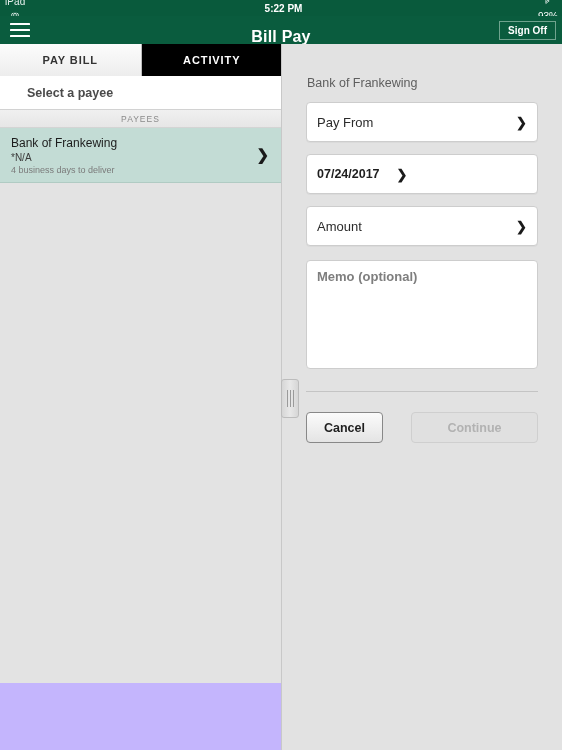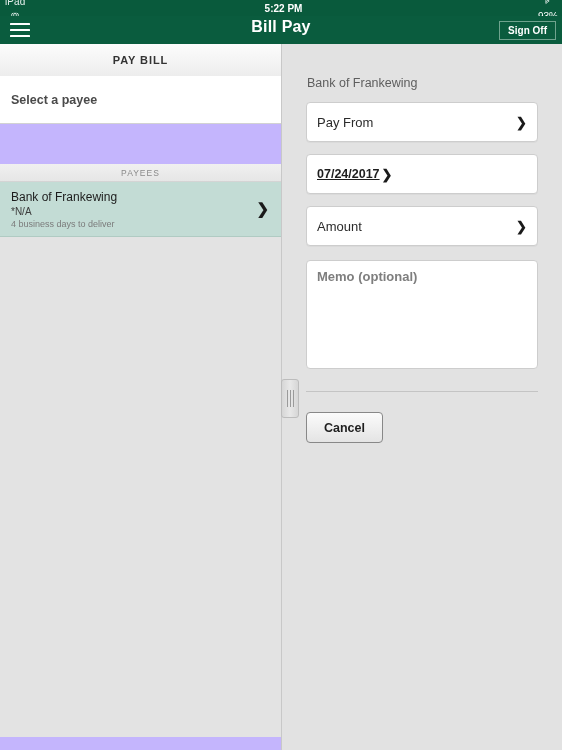--- a/index.html
+++ b/index.html
@@ -111,21 +111,21 @@
   .hamburger span {
     display: block;
     height: 2.5px;
     background: #ffffff;
     border-radius: 0.5px;
     margin-bottom: 3.5px;
   }
   .hamburger span:last-child { margin-bottom: 0; }
   .nav-title {
     position: absolute;
-    left: 0; right: 0; top: 2px;
+    left: 0; right: 0; top: 12px;
     text-align: center;
     color: #ffffff;
     font-size: 16px;
     font-weight: bold;
     letter-spacing: 0.2px;
   }
   .signoff {
     position: absolute;
     right: 6px; top: 5px;
     border: 1px solid #6fa38e;
@@ -169,43 +169,42 @@
   .tab-selected {
     background: linear-gradient(180deg, #fcfcfc 0%, #ededed 100%);
     color: #333333;
     border-right: 1px solid #bdbdbd;
   }
   .tab-unselected {
     background: #000000;
     color: #ffffff;
   }
   .select-payee {
-    height: 48px;
+    height: 34px;
     background: #ffffff;
     display: flex;
     align-items: center;
-    padding-left: 11px;
+    padding-left: 27px;
     font-size: 12.5px;
     font-weight: bold;
     color: #4a4a4a;
     box-sizing: border-box;
     border-bottom: 1px solid #d2d2d2;
   }
   .payees-header {
     height: 18px;
     background: linear-gradient(180deg, #f0f0f0 0%, #e6e6e6 100%);
     display: flex;
     align-items: center;
     justify-content: center;
     font-size: 8.5px;
     letter-spacing: 1px;
     color: #8a8a8a;
     border-bottom: 1px solid #d4d4d4;
     box-sizing: border-box;
-    margin-top: 40px;
   }
   .payee-row {
     background: #c3dcd5;
     padding: 8px 11px 9px 11px;
     position: relative;
     cursor: pointer;
     border-bottom: 1px solid #b0cbc3;
     box-sizing: border-box;
     height: 55px;
   }
@@ -294,22 +293,21 @@
     color: #2b2b2b;
     cursor: pointer;
     box-sizing: border-box;
     box-shadow: 0 1px 0 rgba(0,0,0,0.03);
   }
   .field-label { flex: 1; }
   .field-value {
     font-size: 12.5px;
     font-weight: bold;
     color: #1e1e1e;
-    margin-right: 2px;
-    text-decoration: underline;
+    margin-right: 17px;
   }
   .field-chevron {
     font-size: 13px;
     font-weight: bold;
     color: #1a1a1a;
   }
   .memo {
     margin-top: 14px;
     background: #ffffff;
     border: 1px solid #cdcdcd;
@@ -399,20 +397,21 @@
         <span></span>
     </button>
     <div class="nav-title">Bill Pay</div>
     <button class="signoff">Sign Off</button>
   </div>
 
   <div class="left-panel">
 
     <div class="tabbar">
       <div class="tab tab-selected">PAY BILL</div>
+      <div class="tab tab-unselected">ACTIVITY</div>
     </div>
 
     <div class="select-payee">Select a payee</div>
 
     <div class="payees-header">PAYEES</div>
 
     <div class="payee-row">
       <div class="payee-name">Bank of Frankewing</div>
       <div class="payee-acct">*N/A</div>
       <div class="payee-deliver">4 business days to deliver</div>
@@ -448,16 +447,17 @@
       <span class="field-value"></span>
       <span class="field-chevron">❯</span>
     </div>
 
     <div class="memo">Memo (optional)</div>
 
     <div class="divider"></div>
 
     <div class="buttons">
       <div class="btn btn-cancel">Cancel</div>
+      <div class="btn btn-continue">Continue</div>
     </div>
   </div>
 
 </div>
 
 </body></html>

